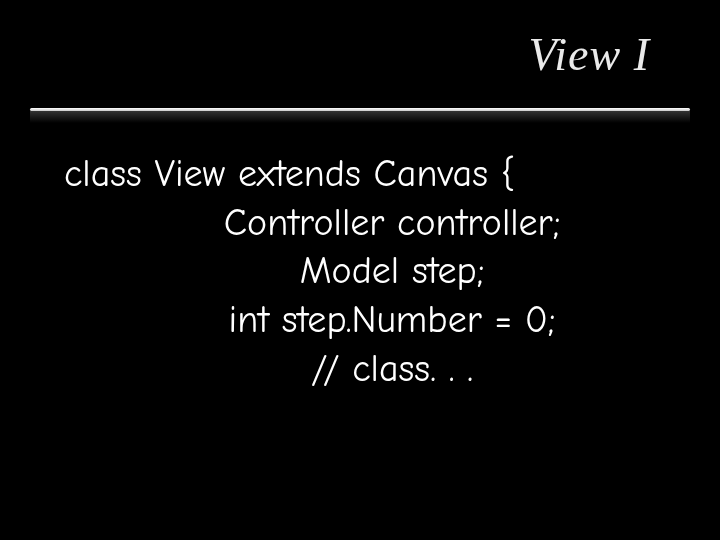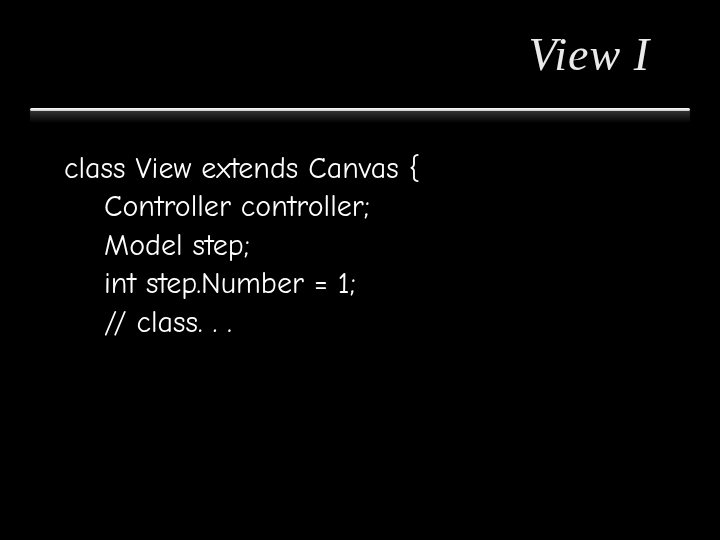--- a/index.html
+++ b/index.html
@@ -58,42 +58,43 @@
       rgba(0,0,0,0) 100%);
   }
   .body {
     position: absolute;
     top: 150px;
     left: 64px;
     right: 40px;
   }
   .code-line {
     font-family: "Comic Sans MS", "Segoe Script", "Comic Neue", cursive, sans-serif;
-    font-size: 30px;
+    font-size: 38px;
     line-height: 1.28;
     color: #ffffff;
     white-space: pre;
     text-shadow: 1px 1px 2px rgba(0,0,0,0.6);
   }
   .indent {
     padding-left: 40px;
+    text-align: center;
   }
 </style>
 </head>
 <body>
 
 <div class="slide">
 
   <div class="title-wrap">
     <div class="title">View I</div>
   </div>
 
   <div class="rule"></div>
 
   <div class="body">
     <div class="code-line">class View extends Canvas {</div>
     <div class="code-line indent">Controller controller;</div>
     <div class="code-line indent">Model step;</div>
-    <div class="code-line indent">int step.Number = 1;</div>
+    <div class="code-line indent">int step.Number = 0;</div>
     <div class="code-line indent">// class. . .</div>
   </div>
 
 </div>
 
 </body></html>

